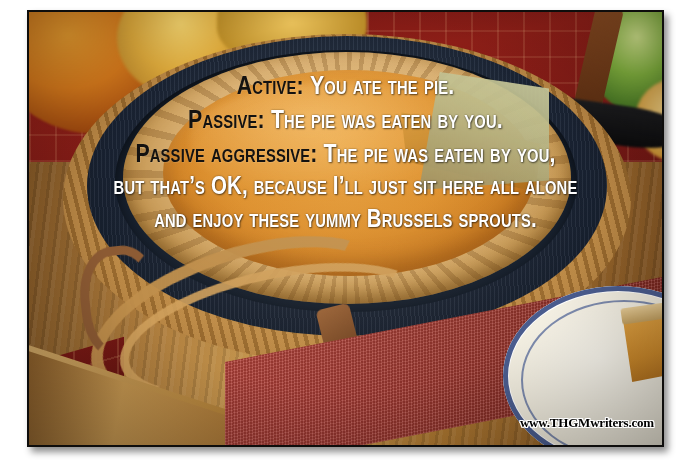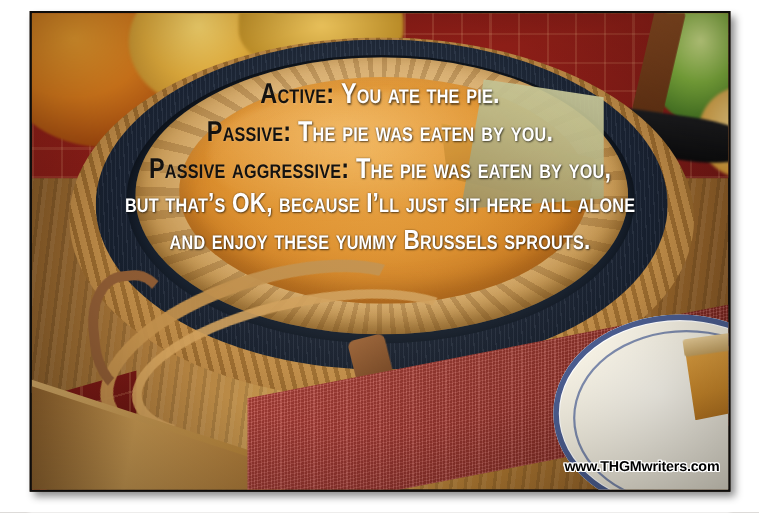--- a/index.html
+++ b/index.html
@@ -6,21 +6,20 @@
   body{
     width:690px;height:466px;
     font-family:"Liberation Sans",sans-serif;
     overflow:hidden;
   }
 
   
   .mat{
     position:absolute;inset:0;
     background:#ffffff;
-    border-radius:29px;
   }
   .frame{
     position:absolute;
     left:27px;top:10px;width:637px;height:437px;
     border:2px solid #0e0d0c;
     box-sizing:border-box;
     overflow:hidden;
     box-shadow:4px 5px 7px rgba(0,0,0,.45);
     background:#2a1c10;
   }
@@ -274,21 +273,21 @@
     color:#8a6a14;
     transform:scaleX(.95);
     transform-origin:left center;
     white-space:nowrap;
   }
 
   
   .watermark{
     position:absolute;
     right:8px;bottom:14px;
-    font-family:Liberation Sans, sans-serif;
+    font-family:Liberation Serif, serif;
     font-weight:bold;
     font-size:13px;
     letter-spacing:-.2px;
     color:#000000;
     text-shadow:
       -1px -1px 0 #fff, 1px -1px 0 #fff,
       -1px  1px 0 #fff, 1px  1px 0 #fff,
        0   -1px 0 #fff, 0    1px 0 #fff,
       -1px  0   0 #fff, 1px  0   0 #fff;
     white-space:nowrap;

